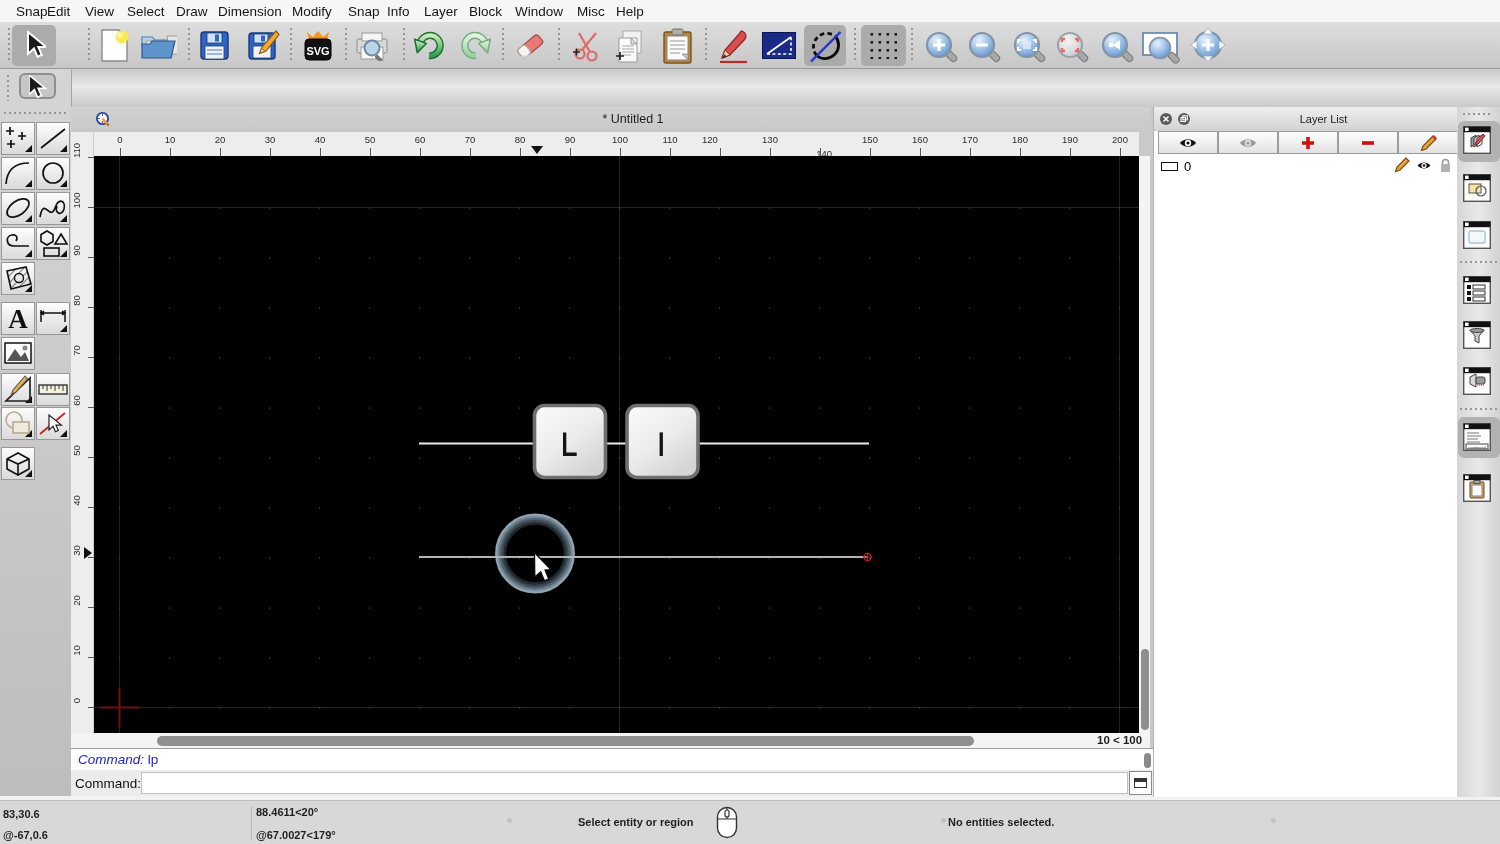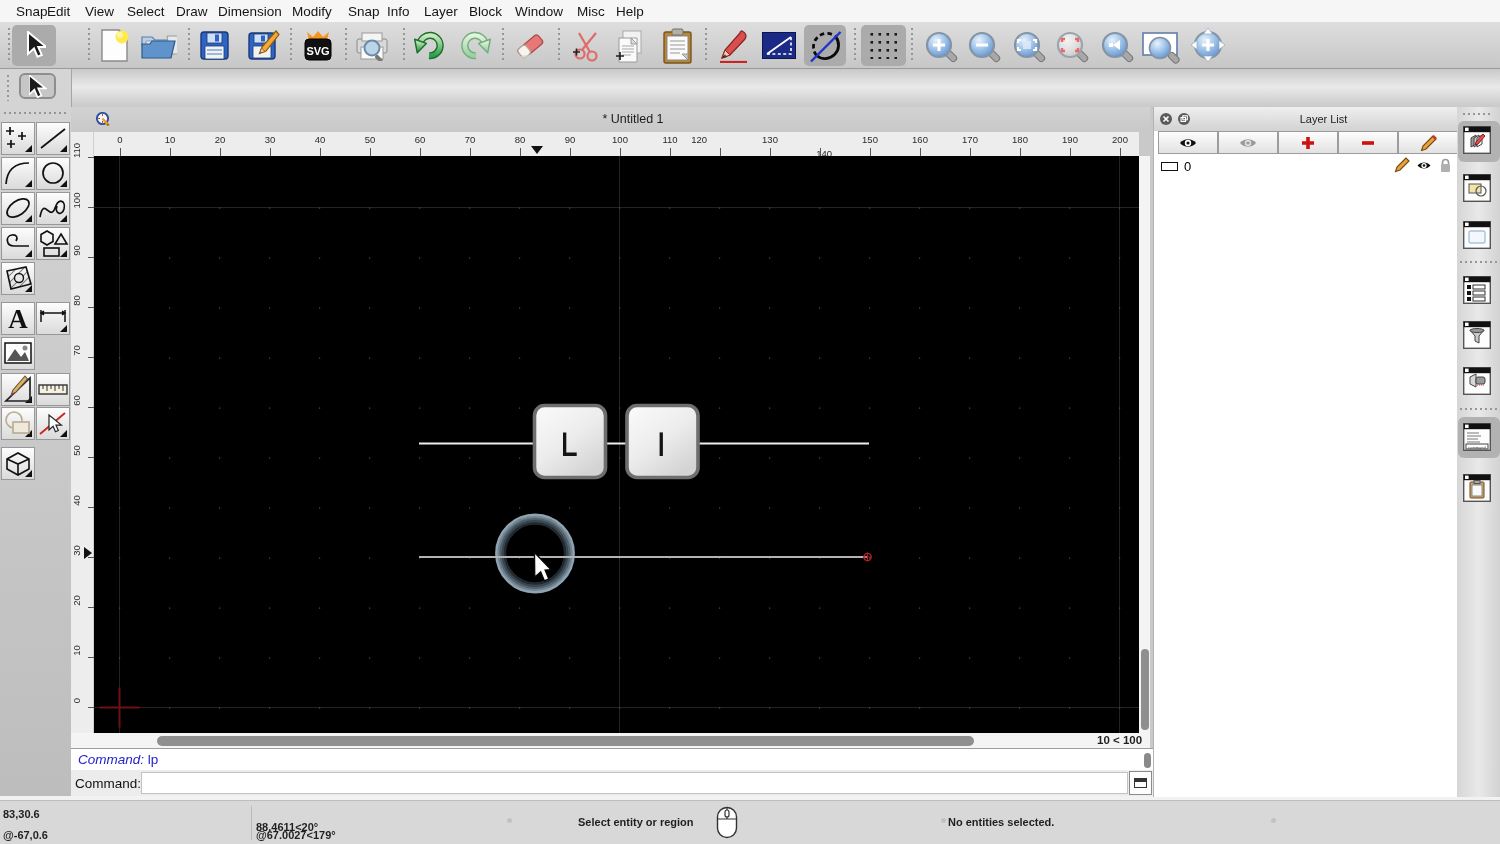--- a/index.html
+++ b/index.html
@@ -409,21 +409,21 @@
 <div class="rnum" style="left:364px;top:2px;width:24px;text-align:center">70</div>
 <div class="ab" style="left:376px;top:16px;width:1px;height:8px;background:#555"></div>
 <div class="rnum" style="left:414px;top:2px;width:24px;text-align:center">80</div>
 <div class="ab" style="left:426px;top:16px;width:1px;height:8px;background:#555"></div>
 <div class="rnum" style="left:464px;top:2px;width:24px;text-align:center">90</div>
 <div class="ab" style="left:476px;top:16px;width:1px;height:8px;background:#555"></div>
 <div class="rnum" style="left:514px;top:2px;width:24px;text-align:center">100</div>
 <div class="ab" style="left:526px;top:16px;width:1px;height:8px;background:#555"></div>
 <div class="rnum" style="left:564px;top:2px;width:24px;text-align:center">110</div>
 <div class="ab" style="left:576px;top:16px;width:1px;height:8px;background:#555"></div>
-<div class="rnum" style="left:589px;top:2px;width:24px;text-align:right">120</div>
+<div class="rnum" style="left:608px;top:2px;width:24px;text-align:left">120</div>
 <div class="ab" style="left:626px;top:16px;width:1px;height:8px;background:#555"></div>
 <div class="rnum" style="left:664px;top:2px;width:24px;text-align:center">130</div>
 <div class="ab" style="left:676px;top:16px;width:1px;height:8px;background:#555"></div>
 <div class="rnum" style="left:714px;top:16px;width:24px;text-align:right">140</div>
 <div class="ab" style="left:726px;top:16px;width:1px;height:8px;background:#555"></div>
 <div class="rnum" style="left:764px;top:2px;width:24px;text-align:center">150</div>
 <div class="ab" style="left:776px;top:16px;width:1px;height:8px;background:#555"></div>
 <div class="rnum" style="left:814px;top:2px;width:24px;text-align:center">160</div>
 <div class="ab" style="left:826px;top:16px;width:1px;height:8px;background:#555"></div>
 <div class="rnum" style="left:864px;top:2px;width:24px;text-align:center">170</div>
@@ -749,21 +749,21 @@
         <div class="ab" style="left:4px;top:6px;width:13px;height:10px;border:1px solid #333;box-sizing:border-box">
           <div style="height:3px;background:#333"></div>
         </div>
       </div>
     </div>
 <div class="ab bottomstrip"></div>
 <div class="ab statusbar">
 <div class="st" style="left:3px;top:7px">83,30.6</div>
 <div class="st" style="left:3px;top:28px">@-67,0.6</div>
 <div class="ab" style="left:251px;top:5px;width:1px;height:34px;background:#bbb"></div>
-<div class="st" style="left:256px;top:20px">88.4611&lt;20°</div>
+<div class="st" style="left:256px;top:5px">88.4611&lt;20°</div>
 <div class="st" style="left:256px;top:28px">@67.0027&lt;179°</div>
 <div class="ab" style="left:507px;top:17px;width:5px;height:5px;border-radius:3px;background:#c2c2c2"></div>
 <div class="st" style="left:578px;top:15px">Select entity or region</div>
 <div class="ab" style="left:941px;top:17px;width:5px;height:5px;border-radius:3px;background:#c2c2c2"></div>
 <div class="st" style="left:948px;top:15px">No entities selected.</div>
 <div class="ab" style="left:1271px;top:17px;width:5px;height:5px;border-radius:3px;background:#c2c2c2"></div>
 <svg class="ab" style="left:716px;top:5px" width="22" height="33" viewBox="0 0 22 33">
 <rect x="1.5" y="1.5" width="19" height="30" rx="9.5" fill="#fff" stroke="#333" stroke-width="1.4"></rect>
 <path d="M1.5,13 H20.5 M11,1.5 V13" stroke="#333" stroke-width="1.2" fill="none"></path>
 <rect x="9" y="4" width="4" height="7" rx="2" fill="#fff" stroke="#333" stroke-width="1.2"></rect>

